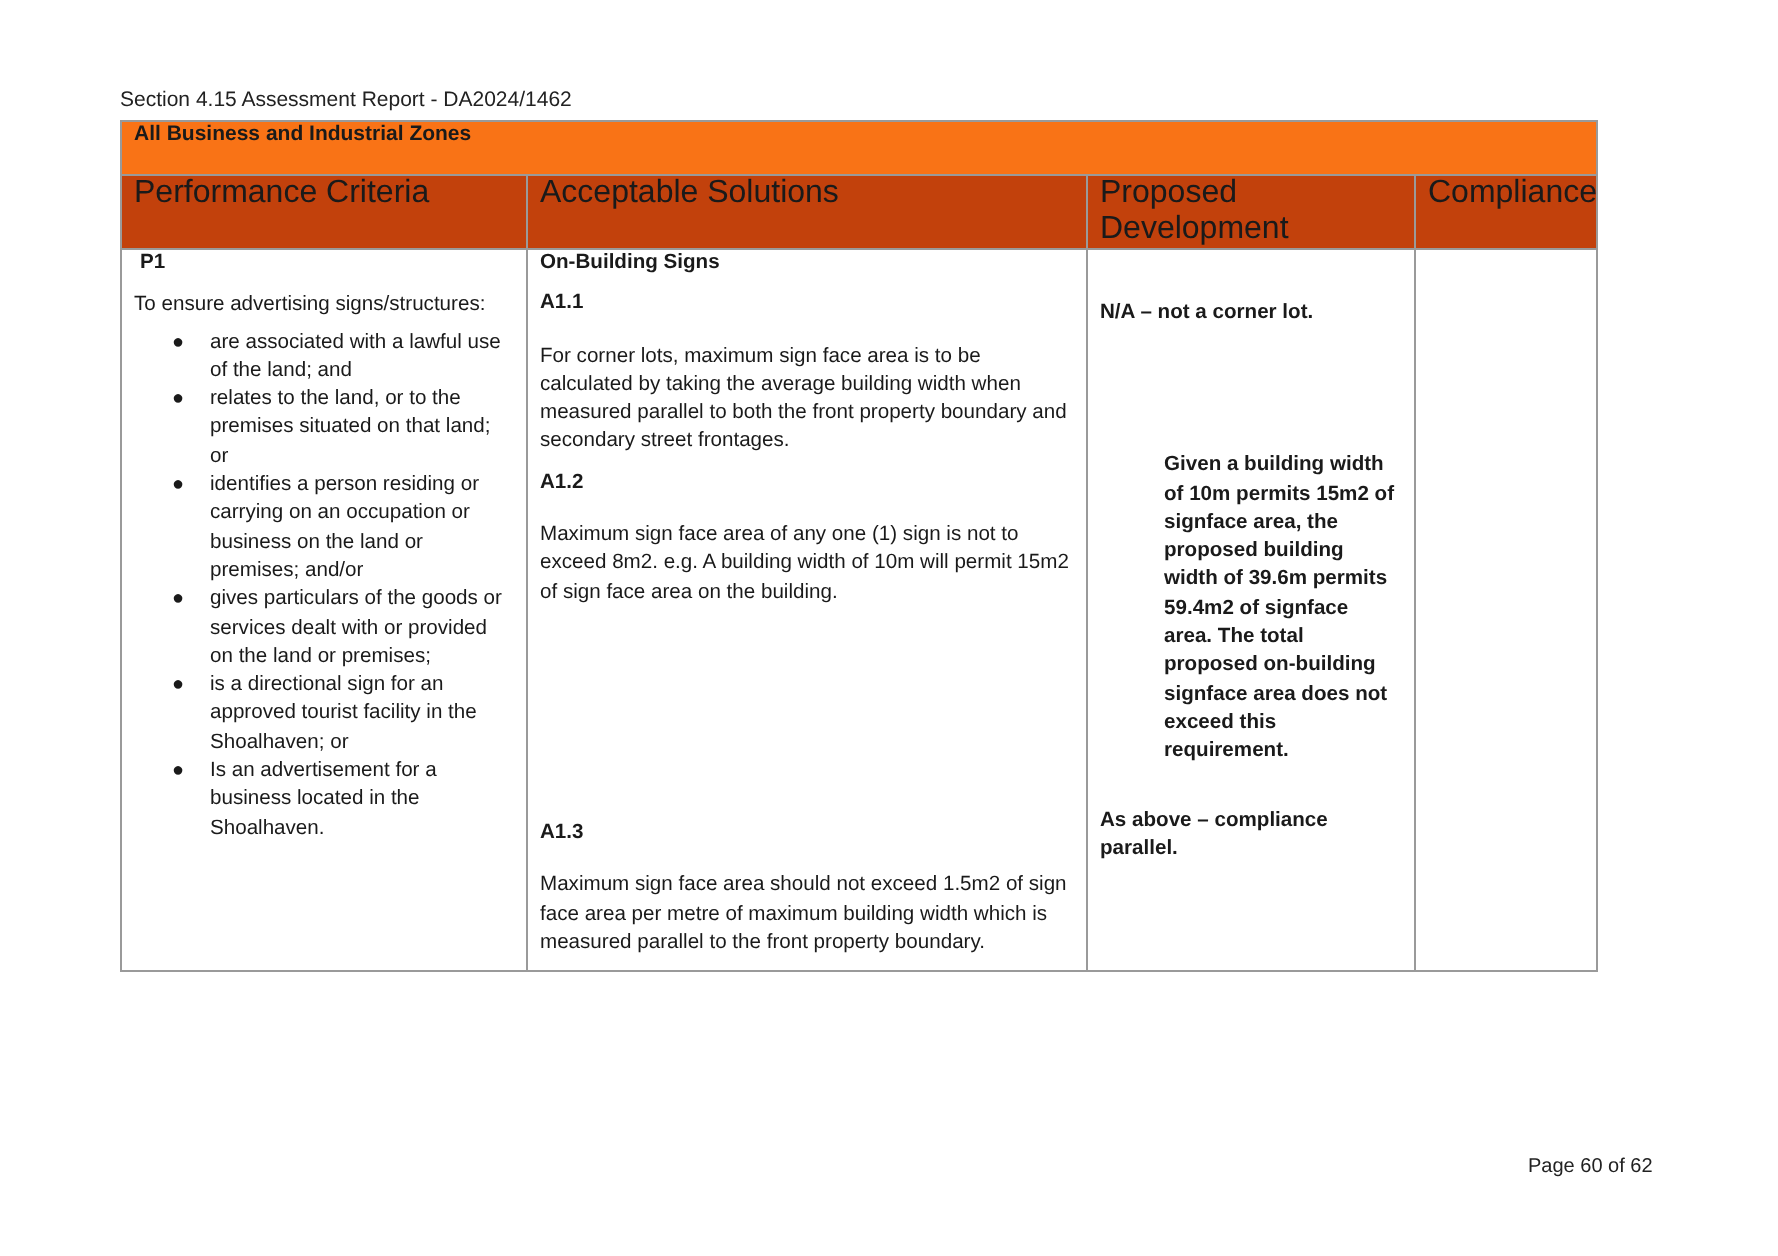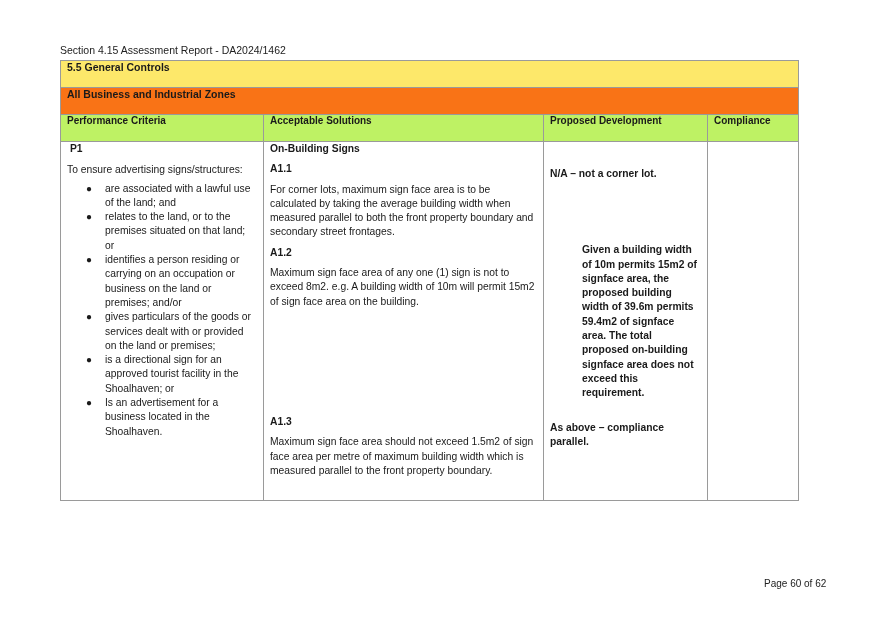--- a/index.html
+++ b/index.html
@@ -5,50 +5,47 @@
   html, body { margin: 0; padding: 0; background: #ffffff; }
   body { width: 889px; height: 628px; position: relative; overflow: hidden;
          font-family: "Liberation Sans", "DejaVu Sans", sans-serif; color: #1a1a1a; }
   .page-header { position: absolute; left: 60px; top: 44px; font-size: 10.5px; color: #222; }
   .page-footer { position: absolute; left: 764px; top: 578px; font-size: 10px; color: #222; }
   table.controls { position: absolute; left: 60px; top: 60px; width: 738px;
          border-collapse: collapse; table-layout: fixed; font-size: 10.3px; }
   table.controls td, table.controls th { border: 1px solid #9a9a9a; padding: 0 6px; vertical-align: top; text-align: left; }
   .row-section td { background: #fde86a; height: 26px; vertical-align: middle; font-weight: bold; font-size: 10.5px; }
   .row-zone td { background: #f97316; height: 26px; vertical-align: middle; font-weight: bold; font-size: 10.5px; }
-  .row-head th { background: #bef264; height: 26px; vertical-align: middle; font-weight: bold; font-size: 10px; color: #1a1a1a; }
+  .row-head th { background: #c2410c; height: 26px; vertical-align: middle; font-weight: normal; font-size: 16px; color: #1a1a1a; }
   .row-body td { height: 358px; padding-top: 6px; line-height: 14.3px; }
   .p1 { margin: 0 0 7px 3px; font-weight: bold; }
   .intro { margin: 0 0 4px 0; }
   ul.bullets { margin: 0; padding-left: 38px; list-style: none; }
   ul.bullets li { position: relative; }
   ul.bullets li .bullet { position: absolute; left: -19px; top: 0; font-size: 10px; }
   .as-heading { font-weight: bold; margin: 0 0 6px 0; }
-  .as-text { margin: 0 0 6px 0; }
+  .as-text { margin: 12px 0 6px 0; }
   .as-spacer-1 { height: 100px; }
   .pd-a11 { margin-top: 25px; font-weight: bold; }
   .pd-a12 { margin-top: 62px; font-weight: bold; margin-left: 32px; }
   .pd-a13 { margin-top: 20px; font-weight: bold; }
 </style>
 </head>
 <body>
 
 <div class="page-header">Section 4.15 Assessment Report - DA2024/1462</div>
 
 <table class="controls">
   <colgroup>
     <col style="width:203px">
     <col style="width:280px">
     <col style="width:164px">
     <col style="width:91px">
   </colgroup>
   <tbody>
-      <tr class="row-section">
-    <td colspan="4">5.5 General Controls</td>
-  </tr>
   <tr class="row-zone">
     <td colspan="4">All Business and Industrial Zones</td>
   </tr>
   <tr class="row-head">
     <th>Performance Criteria</th>
     <th>Acceptable Solutions</th>
     <th>Proposed Development</th>
     <th>Compliance</th>
   </tr>
   <tr class="row-body">

